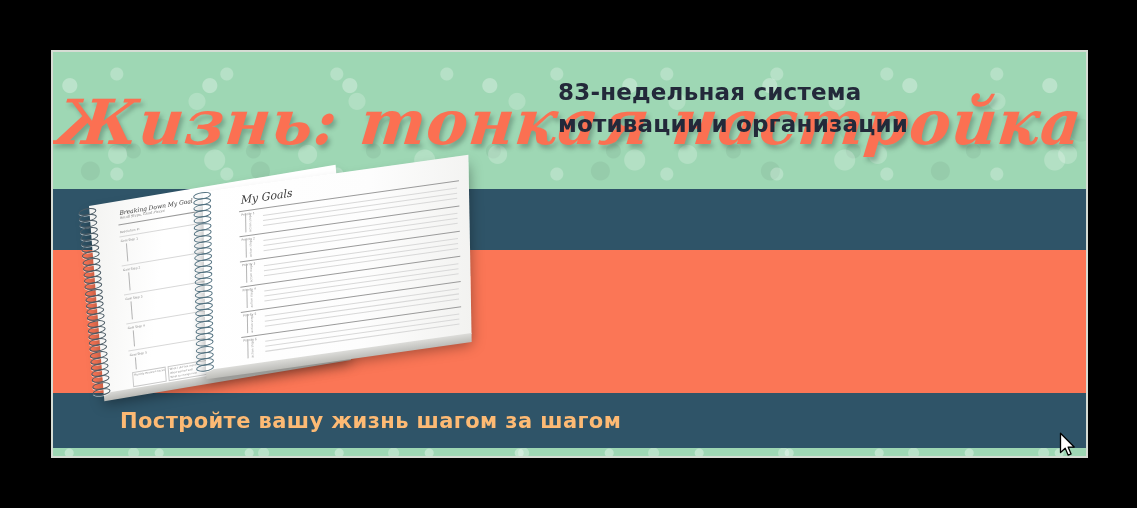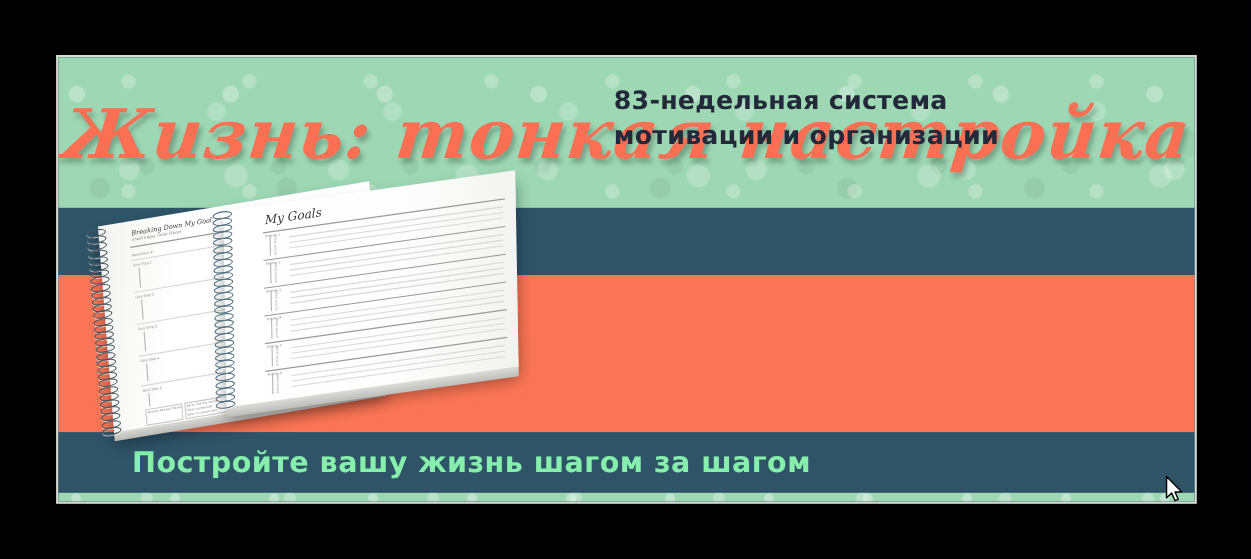--- a/index.html
+++ b/index.html
@@ -110,24 +110,24 @@
     line-height: 32px;
     letter-spacing: .2px;
   }
   #tagline div { white-space: nowrap; }
 
   
   #strapline {
     position: absolute;
     left: 67px;
     top: 352px;
-    color: #86efac;
+    color: #fdba74;
     font-family: "DejaVu Sans", sans-serif;
     font-weight: 700;
-    font-size: 26px;
+    font-size: 21px;
     line-height: 34px;
     letter-spacing: .4px;
     white-space: nowrap;
   }
 
   
   #notebooks {
     position: absolute;
     left: 8px;
     top: 140px;

